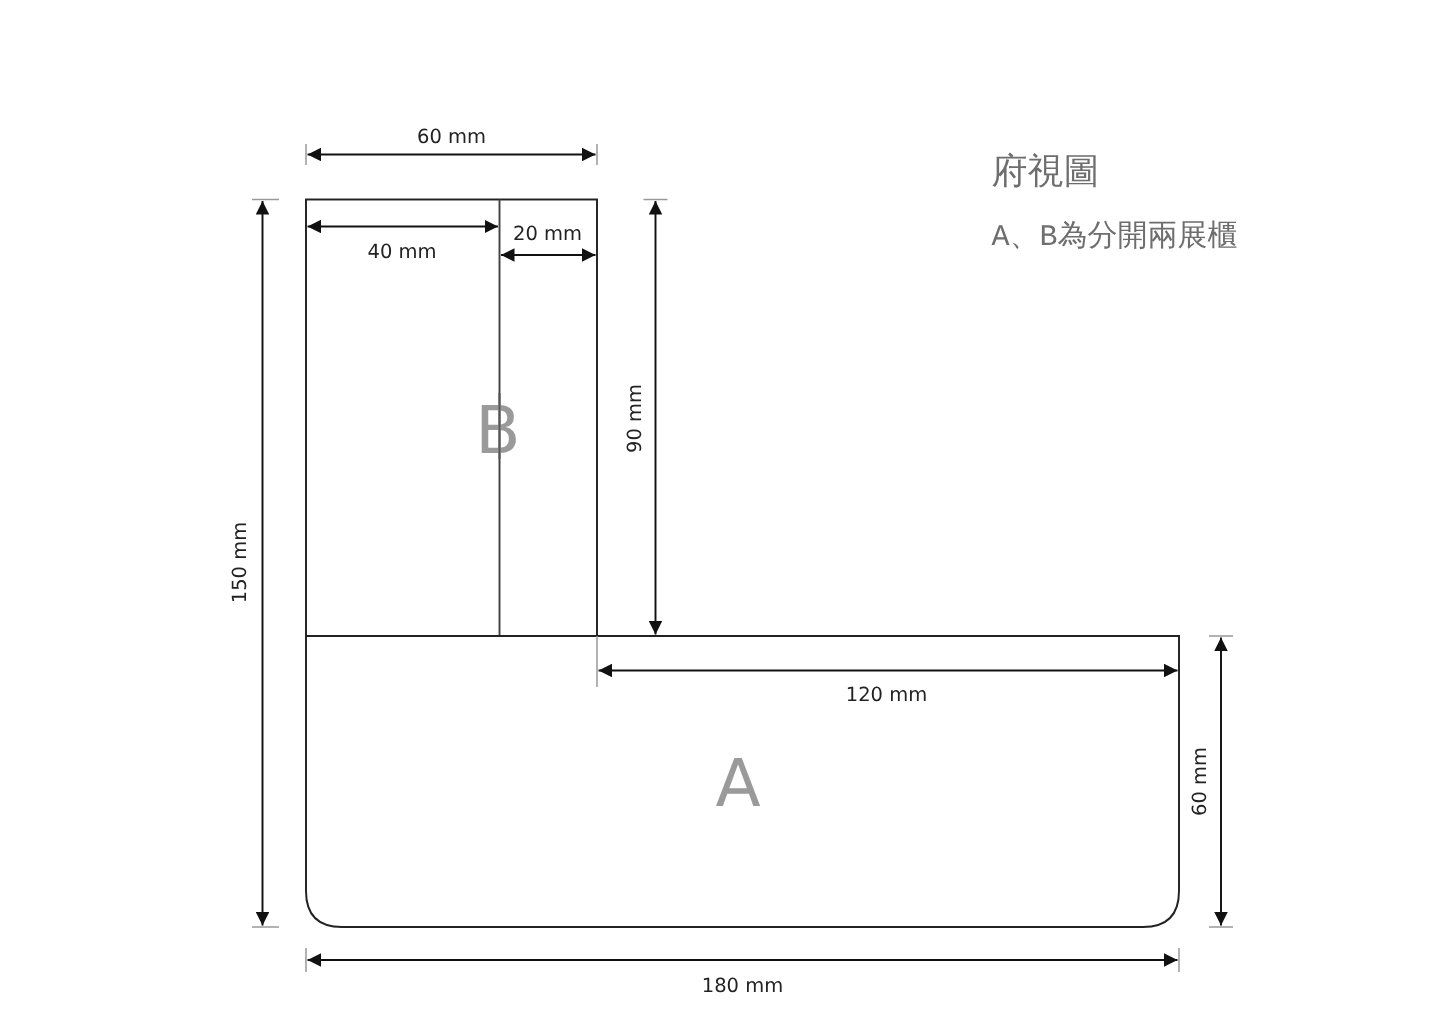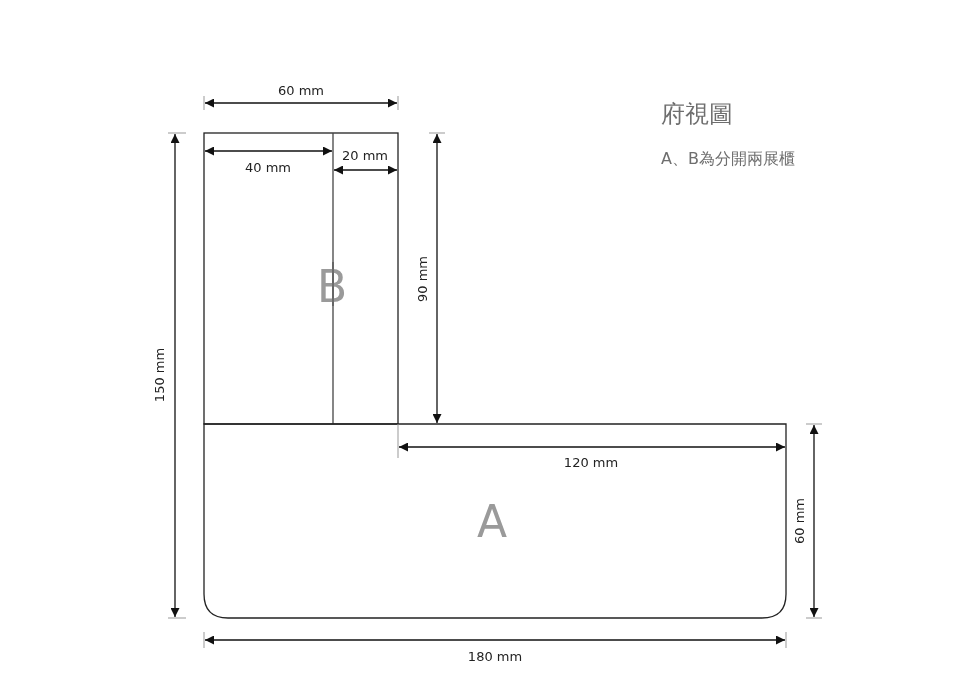--- a/index.html
+++ b/index.html
@@ -2,21 +2,21 @@
 <html><head>
 <meta charset="utf-8">
 <style>
   html, body { margin: 0; padding: 0; background: #ffffff; }
   body { width: 960px; height: 678px; position: relative; overflow: hidden; font-family: "DejaVu Sans", "Liberation Sans", sans-serif; }
   svg#drawing { position: absolute; left: 0; top: 0; }
   .dim-label { font-family: "DejaVu Sans", "Liberation Sans", sans-serif; font-size: 13px; fill: #222; }
   .big-letter { font-family: "DejaVu Sans", "Liberation Sans", sans-serif; font-size: 44px; fill: #9a9a9a; }
   .notes { position: absolute; left: 620px; top: 98px; color: #6e6e6e; font-family: "DejaVu Sans", "Liberation Sans", sans-serif; margin-left: 41px; }
   .notes .title { font-size: 24px; line-height: 32px; margin-bottom: 14px; }
-  .notes .line { font-size: 16px; line-height: 30px; }
+  .notes .line { font-size: 20px; line-height: 30px; font-family: Liberation Mono, monospace; }
 </style>
 </head>
 <body>
 
 <svg id="drawing" width="960" height="678" viewBox="0 0 960 678" xmlns="http://www.w3.org/2000/svg">
   <defs>
     <marker id="arrow" viewBox="0 0 10 10" refX="10" refY="5" markerWidth="9" markerHeight="9" orient="auto-start-reverse" markerUnits="userSpaceOnUse">
       <path d="M0,0 L10,5 L0,10 z" fill="#111"></path>
     </marker>
   </defs>

